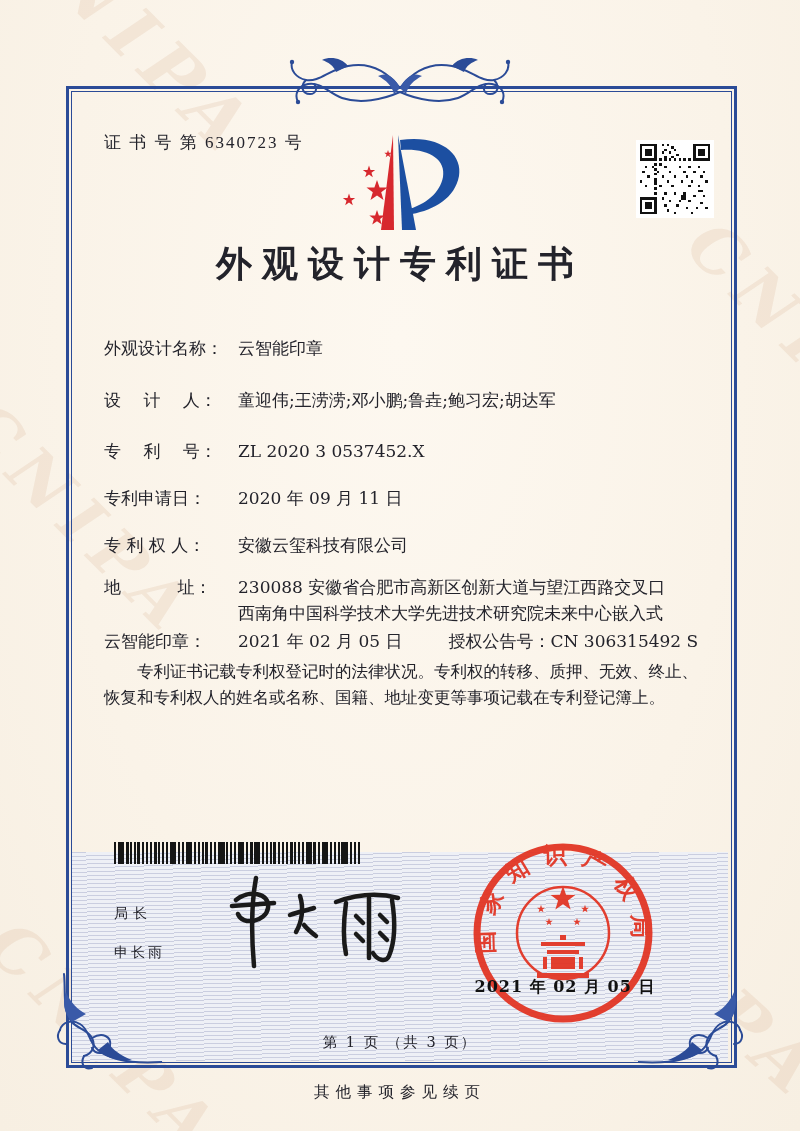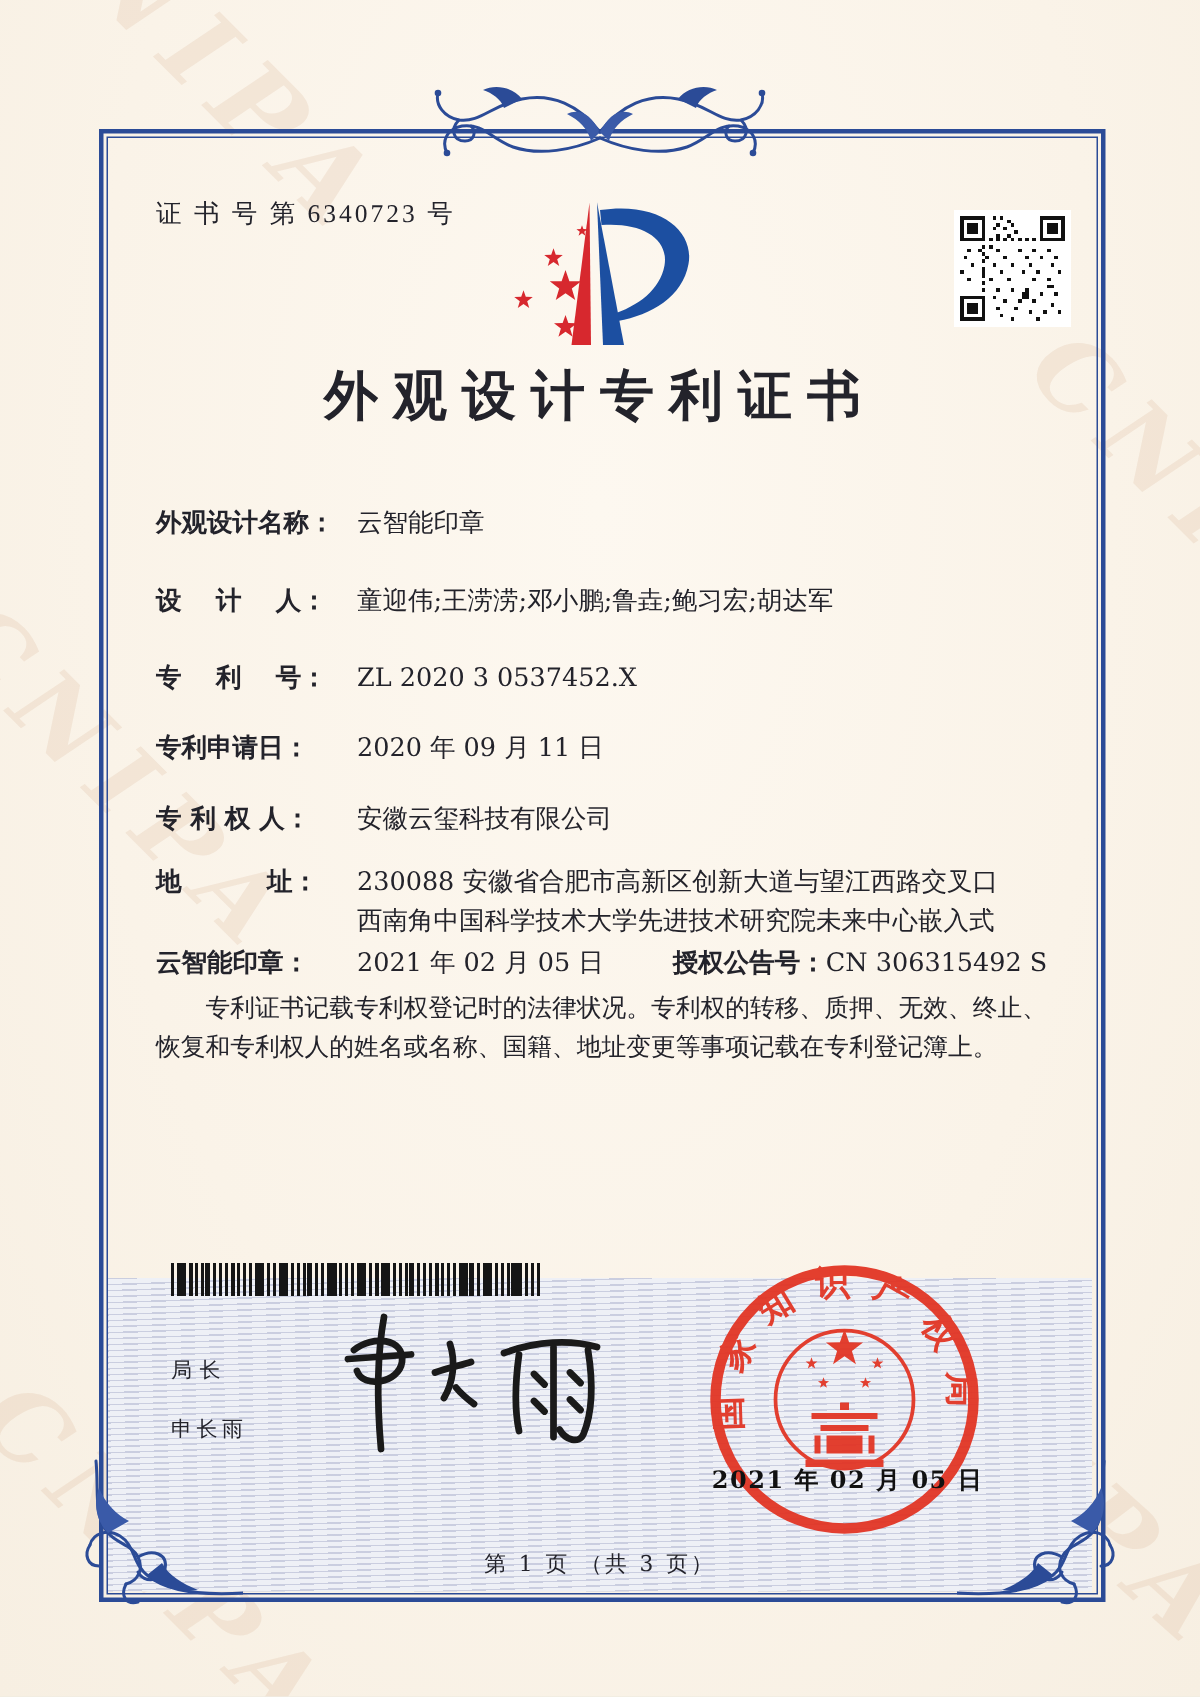--- a/index.html
+++ b/index.html
@@ -16,21 +16,21 @@
   .guilloche{position:absolute;left:72px;top:852px;width:656px;height:209px;z-index:1;
       background-color:#eef0f6;
       background-image:repeating-linear-gradient(178deg,rgba(148,154,190,0.40) 0px,rgba(148,154,190,0.40) 1px,rgba(255,255,255,0) 1px,rgba(255,255,255,0) 4px);}
   .certno{position:absolute;left:104px;top:131px;font-size:17px;letter-spacing:2px;z-index:3;font-family:Liberation Serif, serif;}
   .logo{position:absolute;left:336px;top:130px;z-index:3;}
   .qr{position:absolute;left:636px;top:140px;width:78px;height:78px;background:#fff;
       padding:4px;box-sizing:border-box;z-index:3;}
   .title{position:absolute;left:0;right:0;top:240px;text-align:center;
          font-size:36px;font-weight:bold;letter-spacing:10px;z-index:3;}
   .row{position:absolute;left:104px;width:600px;font-size:17px;z-index:3;white-space:nowrap;}
-  .lbl{display:inline-block;min-width:134px;white-space:pre;font-weight:bold;}
+  .lbl{display:inline-block;min-width:134px;white-space:pre;}
   .addr2{position:absolute;left:238px;width:480px;font-size:17px;z-index:3;}
   .paras{position:absolute;left:104px;top:659px;width:594px;z-index:3;}
   .paras p{margin:0;font-size:16.5px;line-height:25.5px;text-indent:2em;text-align:justify;}
   .barcode{position:absolute;left:114px;top:842px;width:246px;height:22px;z-index:3;
       background-image:
         repeating-linear-gradient(90deg,#151515 0 2px,transparent 2px 4px),
         repeating-linear-gradient(90deg,transparent 0 6px,#151515 6px 9px,transparent 9px 17px),
         repeating-linear-gradient(90deg,transparent 0 13px,#151515 13px 15px,transparent 15px 31px);}
   .signer-title{position:absolute;left:114px;top:905px;font-size:14px;letter-spacing:5px;z-index:3;}
   .signer-name{position:absolute;left:114px;top:944px;font-size:14px;letter-spacing:3px;z-index:3;}
@@ -193,14 +193,15 @@
       <path d="M34,84 C30,92 34,98 42,96"></path>
       <path d="M48,78 C56,86 70,90 82,88 C72,84 62,78 58,70 Z" fill="#2b4b97" stroke="none"></path>
       <path d="M22,50 C14,42 12,30 16,20 C20,30 28,38 36,42 Z" fill="#3a5aa8" stroke="none"></path>
     </g>
   </svg>
   <svg class="flourish fl-right" width="112" height="100" viewBox="0 0 112 100">
     <use href="#flourishL" transform="translate(112,0) scale(-1,1)"></use>
   </svg>
 
   <div class="pagenum">第 1 页 （共 3 页）</div>
+  <div class="note">其他事项参见续页</div>
 
 </div>
 
 </body></html>

